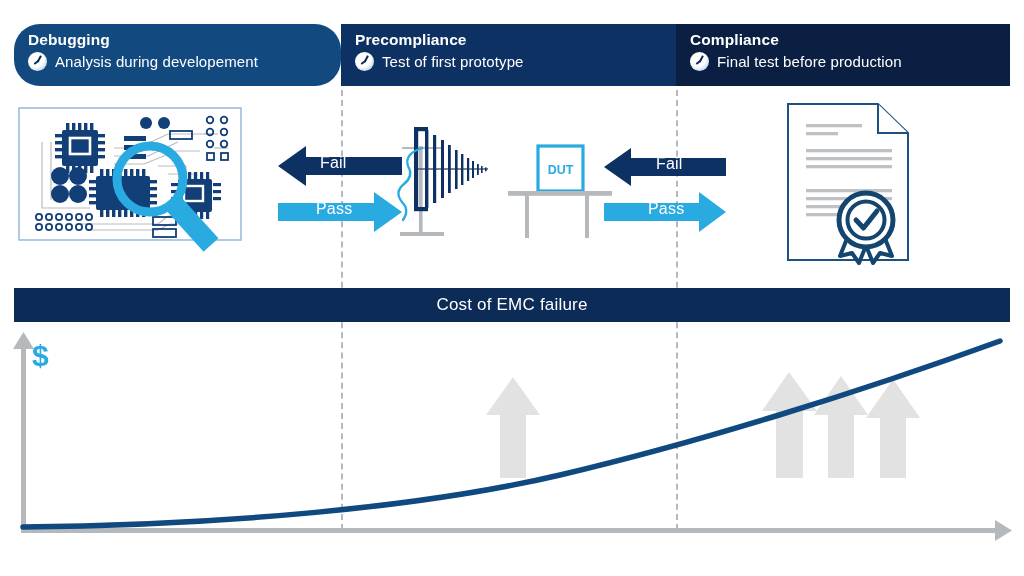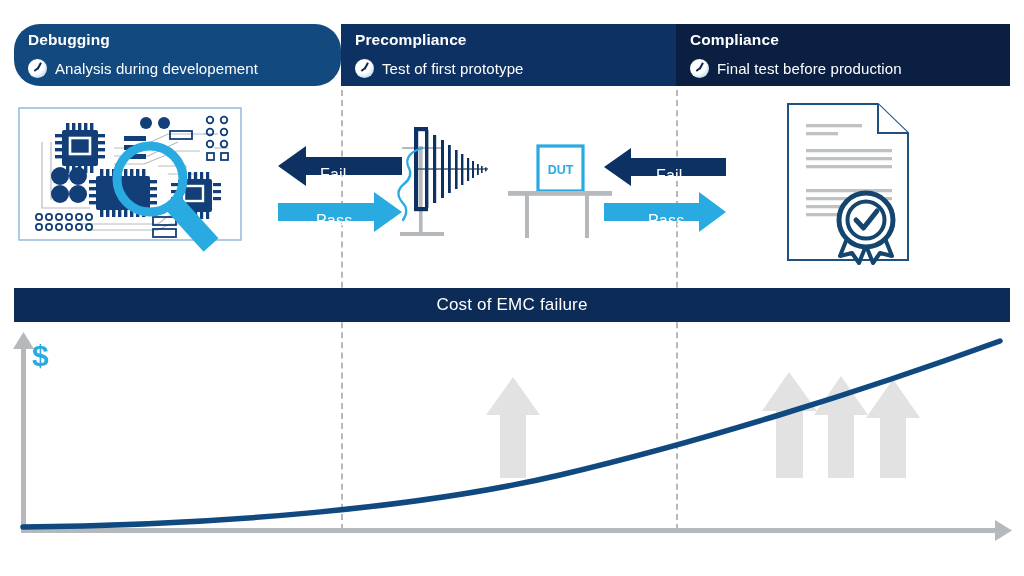--- a/index.html
+++ b/index.html
@@ -4,21 +4,21 @@
 <style>
   html,body{margin:0;padding:0;background:#ffffff;}
   body{width:1024px;height:576px;position:relative;overflow:hidden;
        font-family:"Liberation Sans","DejaVu Sans",sans-serif;}
   .stage{position:absolute;left:0;top:0;width:1024px;height:576px;}
 
   
   .hdr{position:absolute;top:24px;height:62px;box-sizing:border-box;
        padding:7px 0 0 14px;color:#ffffff;}
   .hdr .title{font-size:15.5px;font-weight:bold;line-height:18px;letter-spacing:.1px;}
-  .hdr .sub-row{display:flex;align-items:center;margin-top:10px;}
+  .hdr .sub-row{display:flex;align-items:center;margin-top:3px;}
   .hdr .sub{font-size:15px;line-height:19px;margin-left:8px;letter-spacing:.1px;}
   #hdr-1{left:14px;width:327px;background:#12497f;border-radius:26px;}
   #hdr-2{left:341px;width:335px;background:#0e3163;}
   #hdr-3{left:676px;width:334px;background:#0a1f42;}
 
   .clock{width:19px;height:19px;flex:0 0 19px;border-radius:50%;
          background:radial-gradient(circle at 38% 34%,#ffffff 0%,#ffffff 48%,#bcd9f2 78%,#4d9ad6 100%);
          position:relative;}
   .clock:before{content:"";position:absolute;left:8.6px;top:3.4px;width:1.9px;height:7px;
          background:#0a2a52;transform-origin:50% 90%;transform:rotate(28deg);}
@@ -35,21 +35,21 @@
   #pcb-art{left:18px;top:104px;}
   #antenna-art{left:392px;top:124px;}
   #dut-art{left:508px;top:140px;}
   #cert-art{left:780px;top:100px;}
 
   
   .arrow-pair{position:absolute;}
   #arrows-1{left:278px;top:142px;}
   #arrows-2{left:604px;top:144px;}
   .arrow-lbl{position:absolute;color:#ffffff;font-size:16px;font-weight:normal;
-             letter-spacing:.2px;margin-top:12px;}
+             letter-spacing:.2px;}
 
   
   #cost-banner{position:absolute;left:14px;top:288px;width:996px;height:34px;
         background:#0c2b57;color:#fff;display:flex;align-items:center;justify-content:center;
         font-size:17px;letter-spacing:.2px;}
 
   
   #chart{position:absolute;left:0px;top:330px;width:1024px;height:215px;}
   #dollar{position:absolute;left:32px;top:341px;color:#29abe2;font-size:30px;
           font-weight:bold;line-height:30px;}

